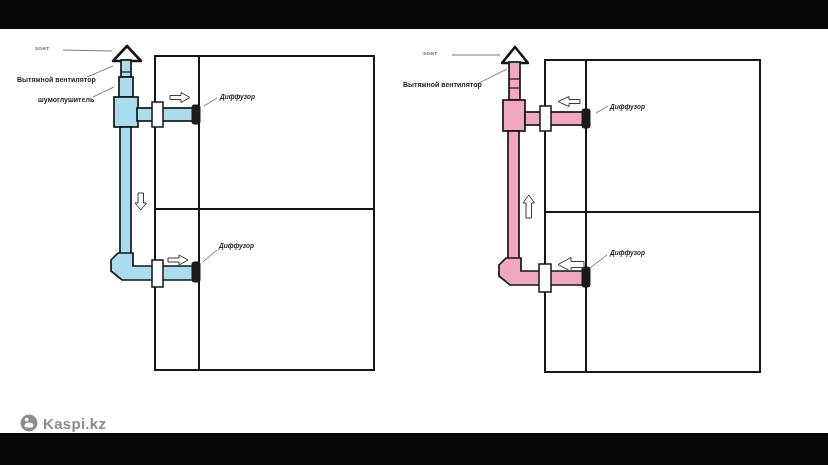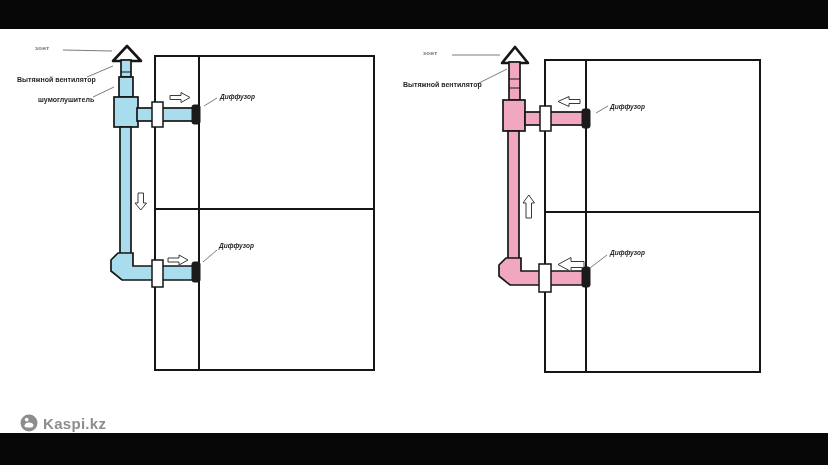--- a/index.html
+++ b/index.html
@@ -2,21 +2,21 @@
 <html style="--letterbox: #070707; --canvas: #ffffff; --outline: #161616; --watermark: #8d8d8d; --pipe-0: #a9dcec; --pipe-1: #f2a7c0;"><head>
 <meta charset="utf-8">
 <style>
   html,body{margin:0;padding:0;background:#000;}
   .frame{position:relative;width:828px;height:465px;overflow:hidden;background:#fff;
          font-family:"Liberation Sans",sans-serif;}
   .bar{position:absolute;left:0;width:828px;background:var(--letterbox,#070707);}
   .bar.top{top:0;height:29px;}
   .bar.bottom{bottom:0;height:32px;}
   .stage{position:absolute;top:29px;left:0;width:828px;height:404px;
-         background:var(--canvas,#fff);overflow:hidden;border-radius:14px;}
+         background:var(--canvas,#fff);overflow:hidden;}
   .scene{position:absolute;inset:0;}
   .wall{fill:none;stroke:#161616;stroke-width:2;}
   .pipe{stroke:#161616;stroke-width:1.7;stroke-linejoin:miter;}
   .pipe-0{fill:var(--pipe-0,#a9dcec);}
   .pipe-1{fill:var(--pipe-1,#f2a7c0);}
   .hood{fill:#ffffff;stroke:#161616;stroke-width:2.6;stroke-linejoin:round;}
   .flange{fill:#ffffff;stroke:#161616;stroke-width:1.5;}
   .cap{fill:#1b1b1b;stroke:#1b1b1b;}
   .joint{stroke:#161616;stroke-width:1.2;}
   .arrow{fill:#ffffff;stroke:#3a3a3a;stroke-width:1;stroke-linejoin:round;}

